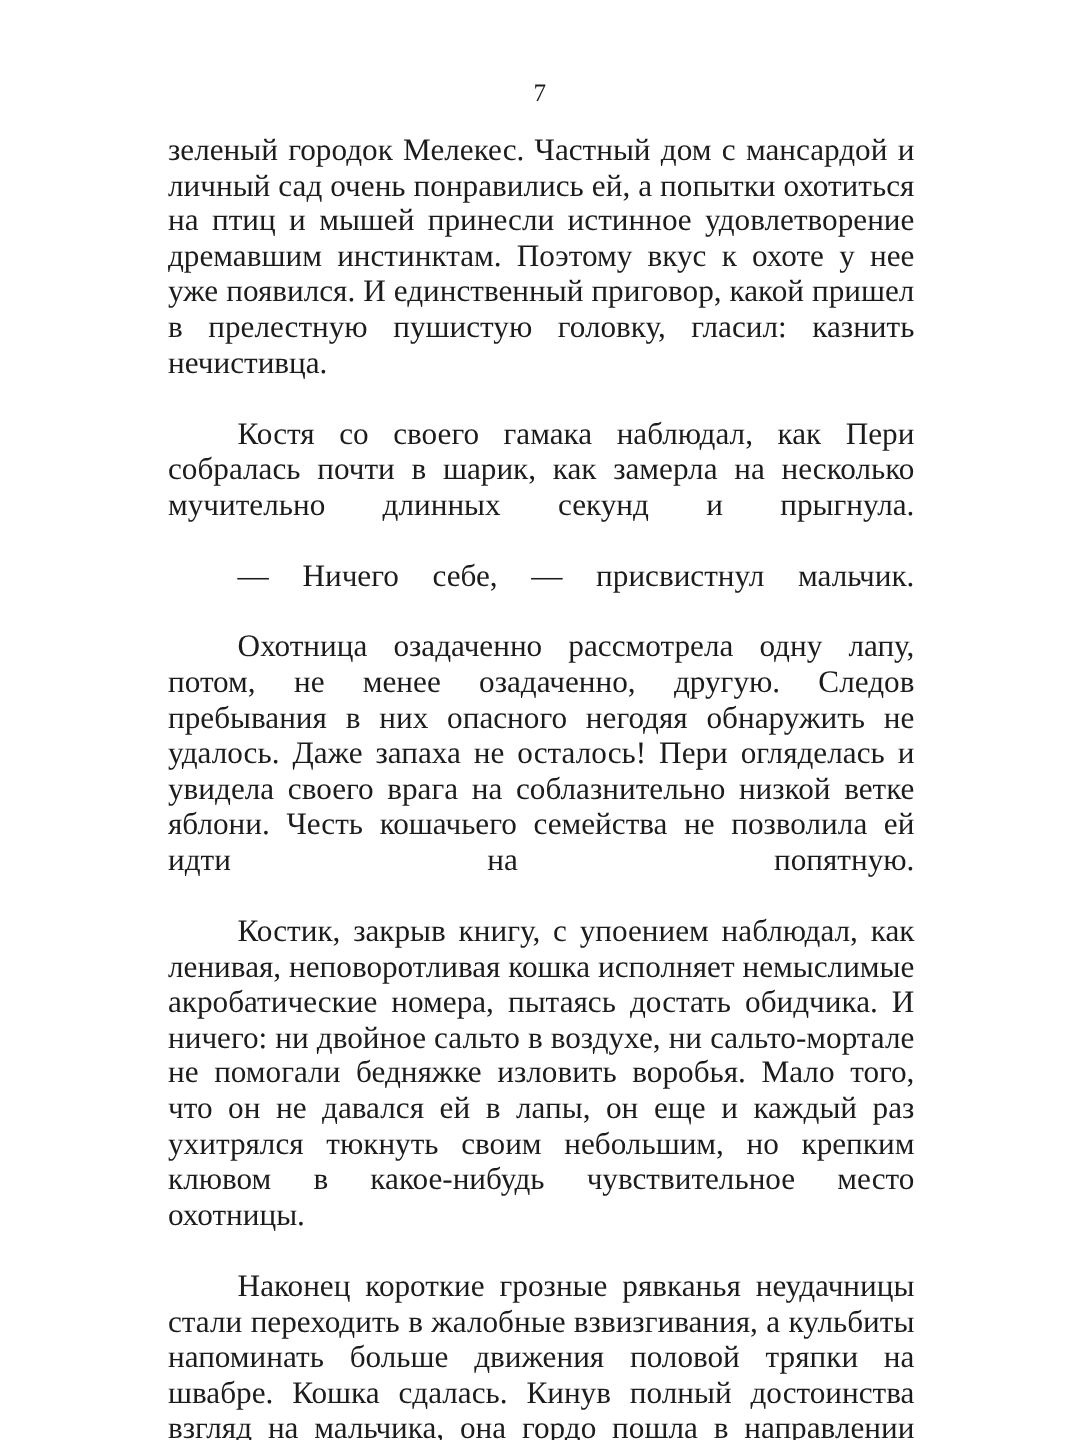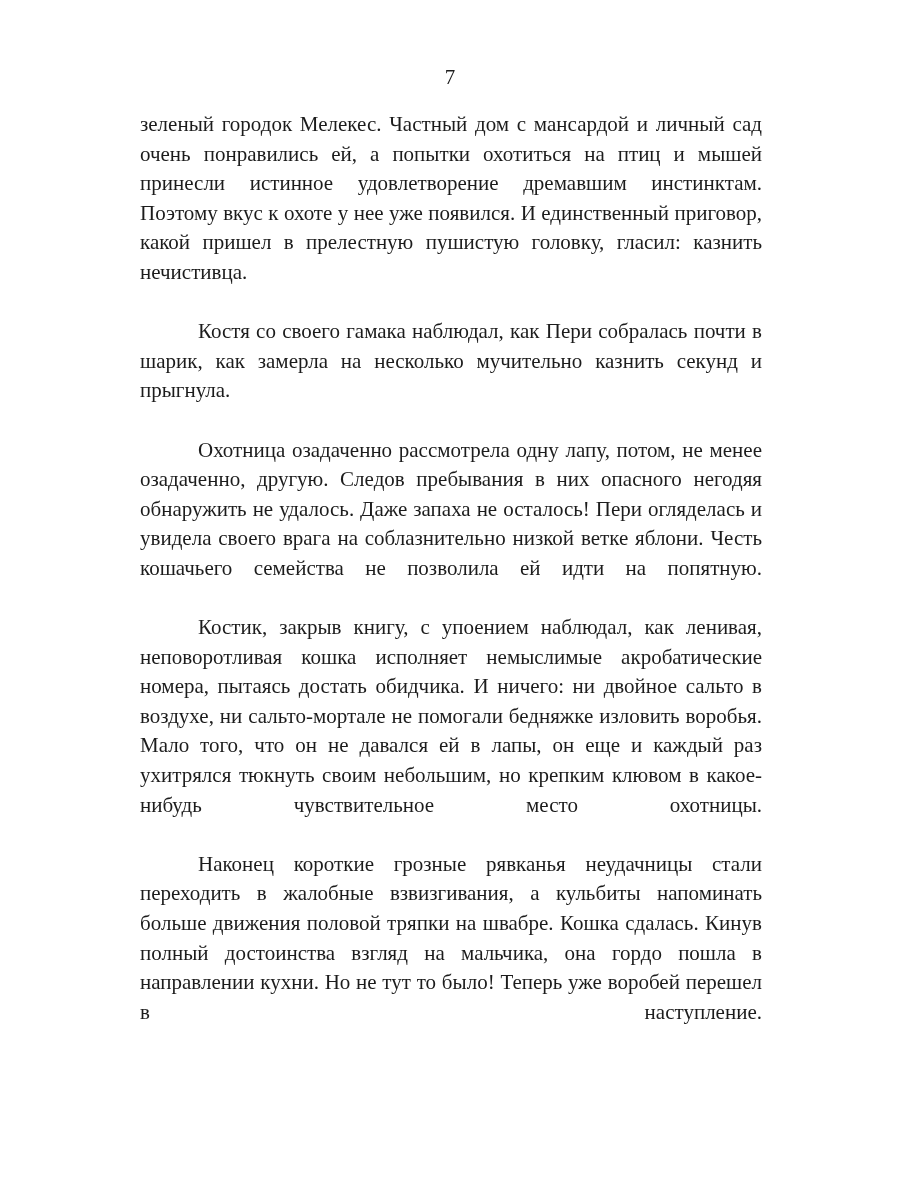--- a/index.html
+++ b/index.html
@@ -39,21 +39,21 @@
   .textblock {
     position: absolute;
     top: 110px;
     left: 140px;
     width: 622px;
   }
 
   p.para {
     margin: 0;
     padding: 0;
-    font-size: 21px;
+    font-size: 26px;
     line-height: 29.6px;
     text-align: justify;
     text-justify: inter-word;
     text-indent: 58px;
     word-spacing: 0.1px;
     hyphens: none;
     -webkit-hyphens: none;
   }
 
   p.para.cont {
@@ -69,19 +69,20 @@
 </style>
 </head>
 <body>
 
 <div class="page">
 
   <div class="folio">7</div>
 
   <div class="textblock">
     <p class="para cont">зеленый городок Мелекес. Частный дом с мансардой и личный сад очень понравились ей, а попытки охотиться на птиц и мышей принесли истинное удовлетворение дремавшим инстинктам. Поэтому вкус к охоте у нее уже появился. И единственный приговор, какой пришел в прелестную пушистую головку, гласил: казнить нечистивца.</p>
-    <p class="para">Костя со своего гамака наблюдал, как Пери собралась почти в шарик, как замерла на несколько мучительно казнить секунд и прыгнула.</p>
+    <p class="para">Костя со своего гамака наблюдал, как Пери собралась почти в шарик, как замерла на несколько мучительно длинных секунд и прыгнула.</p>
+    <p class="para">— Ничего себе, — присвистнул мальчик.</p>
     <p class="para">Охотница озадаченно рассмотрела одну лапу, потом, не менее озадаченно, другую. Следов пребывания в них опасного негодяя обнаружить не удалось. Даже запаха не осталось! Пери огляделась и увидела своего врага на соблазнительно низкой ветке яблони. Честь кошачьего семейства не позволила ей идти на попятную.</p>
     <p class="para">Костик, закрыв книгу, с упоением наблюдал, как ленивая, неповоротливая кошка исполняет немыслимые акробатические номера, пытаясь достать обидчика. И ничего: ни двойное сальто в воздухе, ни сальто-мортале не помогали бедняжке изловить воробья. Мало того, что он не давался ей в лапы, он еще и каждый раз ухитрялся тюкнуть своим небольшим, но крепким клювом в какое-нибудь чувствительное место охотницы.</p>
     <p class="para">Наконец короткие грозные рявканья неудачницы стали переходить в жалобные взвизгивания, а кульбиты напоминать больше движения половой тряпки на швабре. Кошка сдалась. Кинув полный достоинства взгляд на мальчика, она гордо пошла в направлении кухни. Но не тут то было! Теперь уже воробей перешел в наступление.</p>
   </div>
 
 </div>
 
 </body></html>

